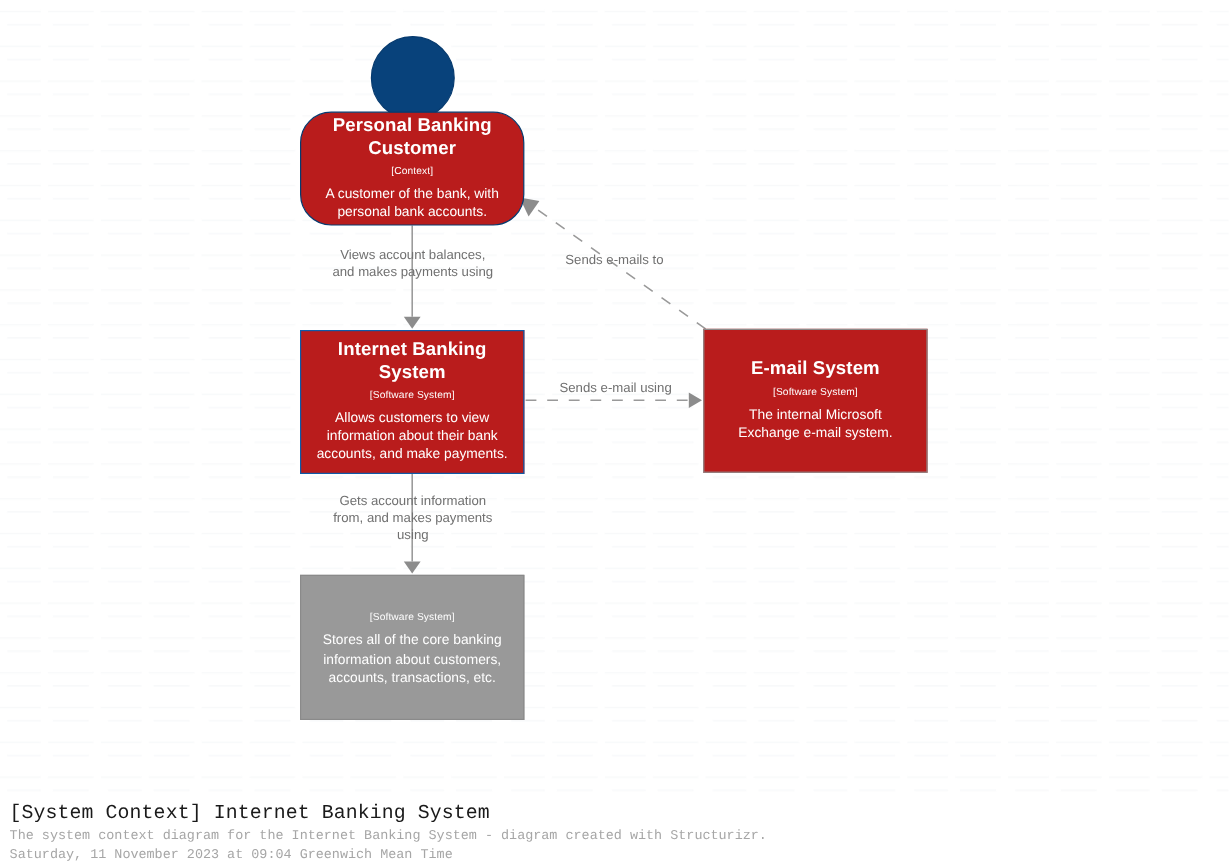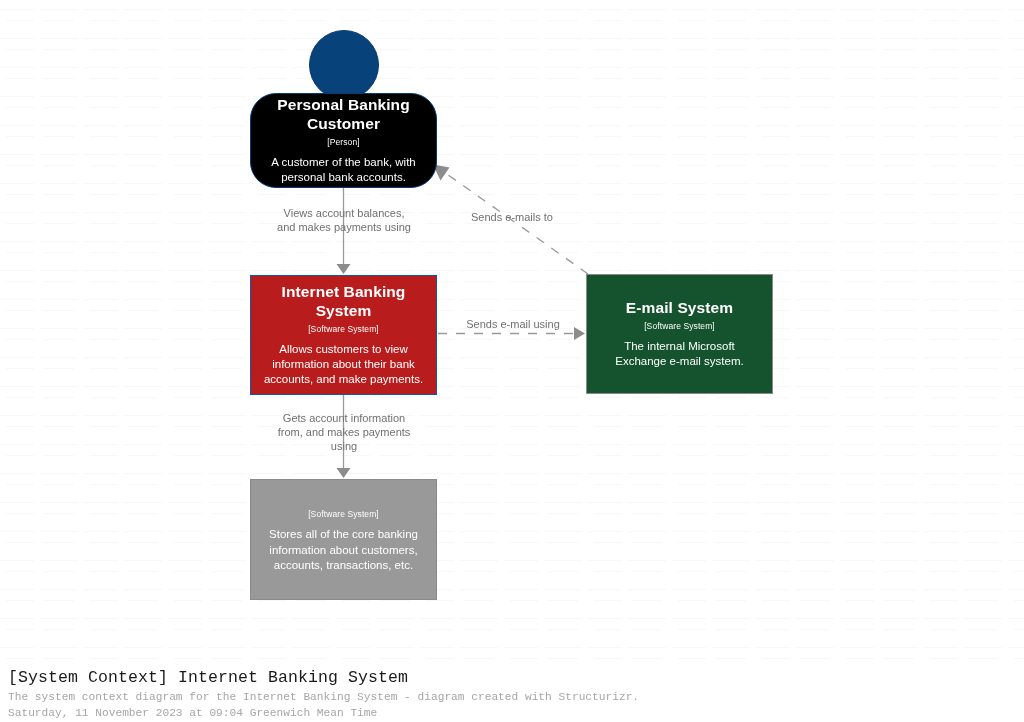--- a/index.html
+++ b/index.html
@@ -72,21 +72,21 @@
     margin-top: 8px;
     padding: 0 12px;
   }
 
   
   #node-person-box {
     left: 250px;
     top: 93px;
     width: 187px;
     height: 95px;
-    background: #000000;
+    background: #b91c1c;
     border: 1px solid #073b6f;
     border-radius: 26px;
   }
   #node-person-head {
     position: absolute;
     left: 309px;
     top: 30px;
     width: 70px;
     height: 70px;
     border-radius: 50%;
@@ -104,21 +104,21 @@
     background: #b91c1c;
     border: 1px solid #0e5aa7;
   }
 
   
   #node-email {
     left: 586px;
     top: 274px;
     width: 187px;
     height: 120px;
-    background: #14532d;
+    background: #b91c1c;
     border: 1px solid #8a8a8a;
   }
 
   
   #node-mainframe {
     left: 250px;
     top: 479px;
     width: 187px;
     height: 121px;
     background: #999999;
@@ -214,21 +214,21 @@
     <g>
       <line x1="588" y1="274" x2="444" y2="172" stroke="#999999" stroke-width="1.3" stroke-dasharray="9 9"></line>
       <polygon points="433,164.5 449.5,167.5 440.5,180.5" fill="#8c8c8c"></polygon>
     </g>
   </svg>
 
   <div id="node-person-head"></div>
 
   <div class="node" id="node-person-box">
     <div class="n-name">Personal Banking Customer</div>
-    <div class="n-type">[Person]</div>
+    <div class="n-type">[Context]</div>
     <div class="n-desc">A customer of the bank, with personal bank accounts.</div>
   </div>
 
   <div class="node" id="node-internet-banking">
     <div class="n-name">Internet Banking System</div>
     <div class="n-type">[Software System]</div>
     <div class="n-desc">Allows customers to view information about their bank accounts, and make payments.</div>
   </div>
 
   <div class="node" id="node-email">

